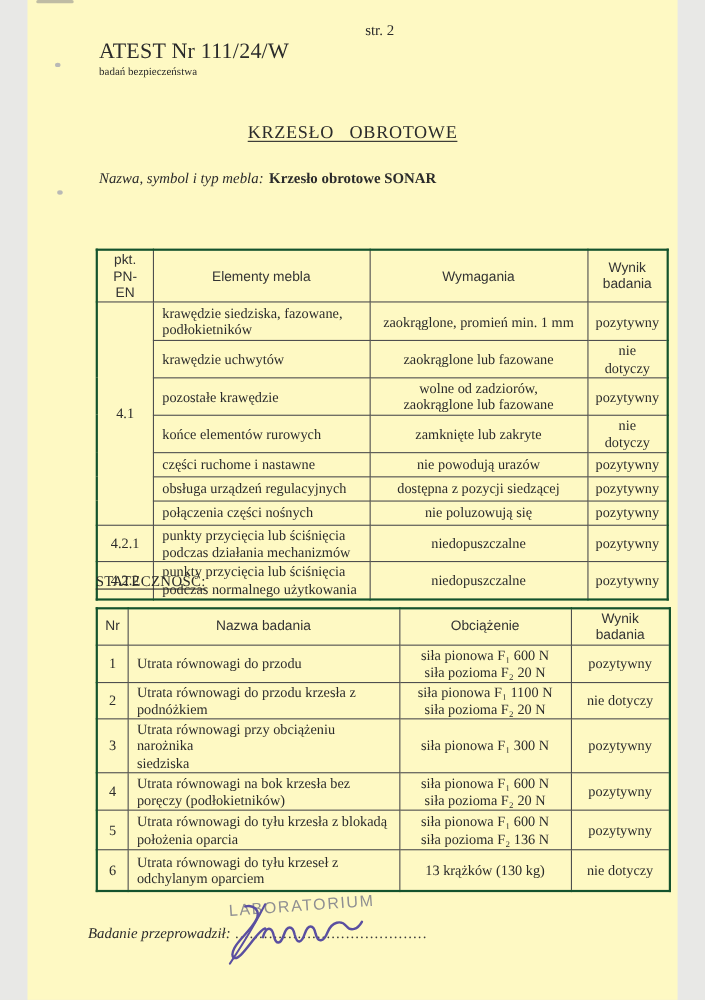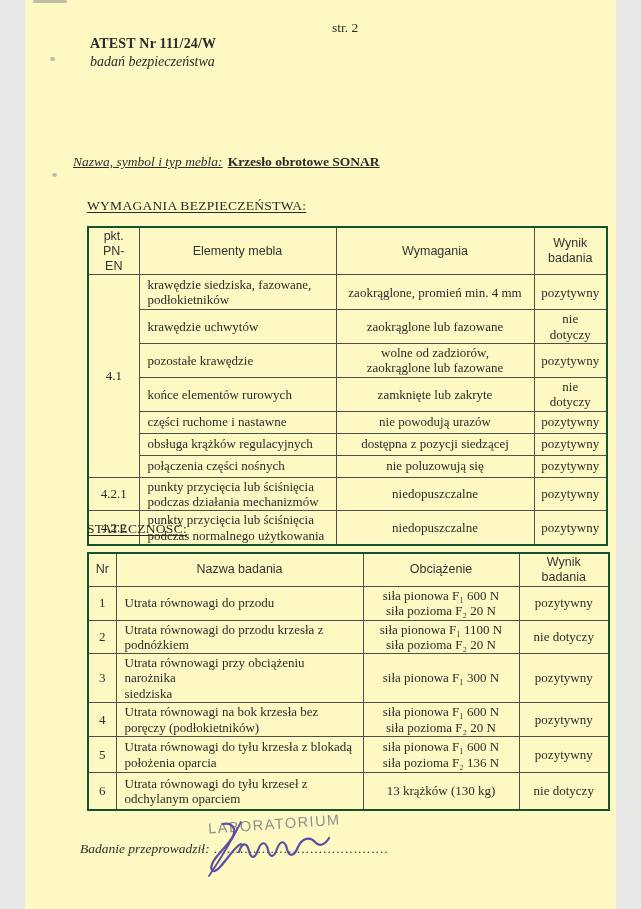--- a/index.html
+++ b/index.html
@@ -14,31 +14,31 @@
     font-family:"Liberation Serif","DejaVu Serif",serif;
   }
   
   .smudge-top{position:absolute;left:8px;top:0;width:34px;height:3px;background:#8a8a8a;opacity:.55;border-radius:2px;}
   .speck{position:absolute;width:5px;height:4px;background:#b9b9b6;border-radius:50%;}
   .speck.s1{left:25px;top:57px;}
   .speck.s2{left:27px;top:173px;}
 
   .page-number{position:absolute;left:307px;top:20px;font-size:13.5px;}
   .atest-block{position:absolute;left:65px;top:35px;line-height:1.25;}
-  .atest-number{font-weight:bold;font-size:14px;letter-spacing:.2px;}
-  .atest-subtitle{font-style:italic;font-size:14px;}
+  .atest-number{font-weight:normal;font-size:20px;letter-spacing:.2px;}
+  .atest-subtitle{font-size:10px;}
 
   .doc-title{
     position:absolute;left:0;top:110px;width:100%;
     text-align:center;font-size:16.5px;letter-spacing:.6px;
     font-weight:normal;margin:0;
   }
   .doc-title span{text-decoration:underline;text-underline-offset:3px;}
 
-  .name-line{position:absolute;left:48px;top:154px;font-size:13.5px;text-decoration:underline;}
+  .name-line{position:absolute;left:65px;top:154px;font-size:13.5px;}
   .name-label{font-style:italic;}
   .name-value{font-weight:bold;margin-left:5px;}
 
   .section-heading{
     position:absolute;left:62px;font-size:13.5px;letter-spacing:.3px;
     text-decoration:underline;text-underline-offset:2px;
   }
   .section-heading.safety{top:198px;}
   .section-heading.stability{top:521px;text-align:right;}
 
@@ -82,26 +82,26 @@
   <div class="speck s1"></div>
   <div class="speck s2"></div>
 
   <div class="page-number">str. 2</div>
 
   <div class="atest-block">
     <div class="atest-number">ATEST Nr 111/24/W</div>
     <div class="atest-subtitle">badań bezpieczeństwa</div>
   </div>
 
+  <h1 class="doc-title"><span>KRZESŁO&nbsp;&nbsp;&nbsp;OBROTOWE</span></h1>
 
   <div class="name-line">
     <span class="name-label">Nazwa, symbol i typ mebla:</span><span class="name-value">Krzesło obrotowe SONAR</span>
   </div>
 
-  <div class="section-heading safety">WYMAGANIA BEZPIECZEŃSTWA:</div>
 
   <table class="safety-table">
     <colgroup>
         <col style="width:51px">
         <col style="width:197px">
         <col style="width:198px">
         <col style="width:73px">
       </colgroup>
     <tbody>
         <tr style="height:26px">
@@ -109,21 +109,21 @@
 PN-EN</th>
       <th>Elementy mebla</th>
       <th>Wymagania</th>
       <th>Wynik
 badania</th>
     </tr>
     <tr style="height:35px">
       <td class="cell-pkt" rowspan="7">4.1</td>
       <td class="cell-element">krawędzie siedziska, fazowane,
 podłokietników</td>
-      <td>zaokrąglone, promień min. 4 mm</td>
+      <td>zaokrąglone, promień min. 1 mm</td>
       <td>pozytywny</td>
     </tr>
     <tr style="height:23px">
       <td class="cell-element">krawędzie uchwytów</td>
       <td>zaokrąglone lub fazowane</td>
       <td>nie dotyczy</td>
     </tr>
     <tr style="height:34px">
       <td class="cell-element">pozostałe krawędzie</td>
       <td>wolne od zadziorów,
@@ -134,21 +134,21 @@
       <td class="cell-element">końce elementów rurowych</td>
       <td>zamknięte lub zakryte</td>
       <td>nie dotyczy</td>
     </tr>
     <tr style="height:22px">
       <td class="cell-element">części ruchome i nastawne</td>
       <td>nie powodują urazów</td>
       <td>pozytywny</td>
     </tr>
     <tr style="height:22px">
-      <td class="cell-element">obsługa krążków regulacyjnych</td>
+      <td class="cell-element">obsługa urządzeń regulacyjnych</td>
       <td>dostępna z pozycji siedzącej</td>
       <td>pozytywny</td>
     </tr>
     <tr style="height:22px">
       <td class="cell-element">połączenia części nośnych</td>
       <td>nie poluzowują się</td>
       <td>pozytywny</td>
     </tr>
     <tr style="height:29px">
       <td class="cell-pkt">4.2.1</td>

